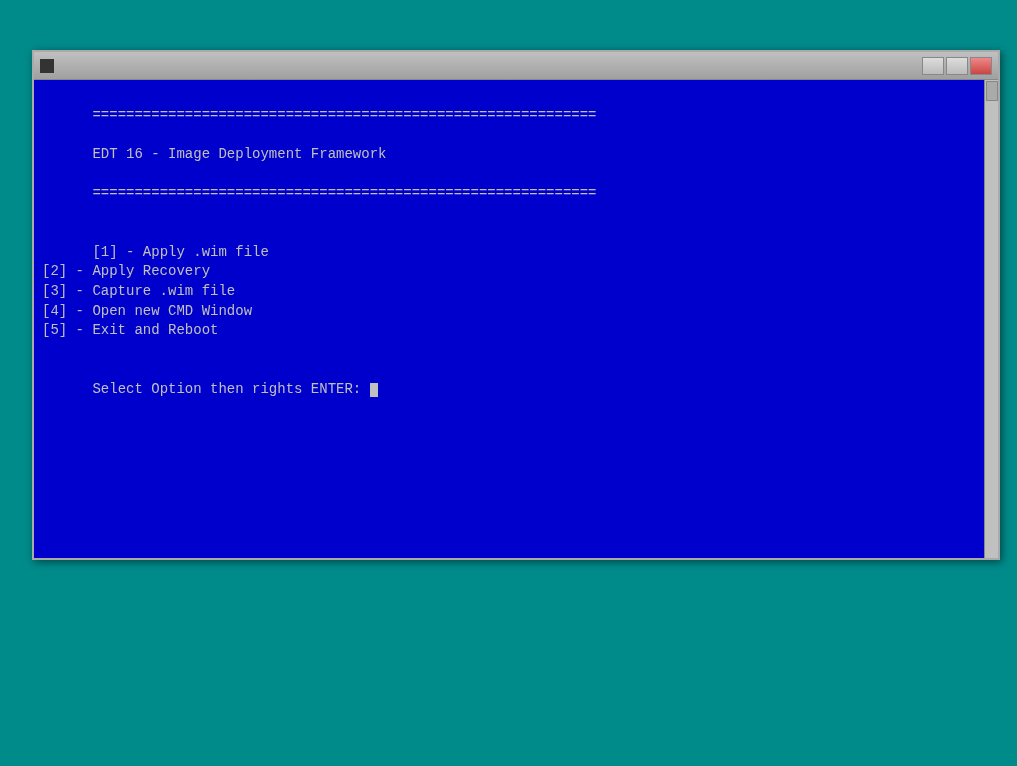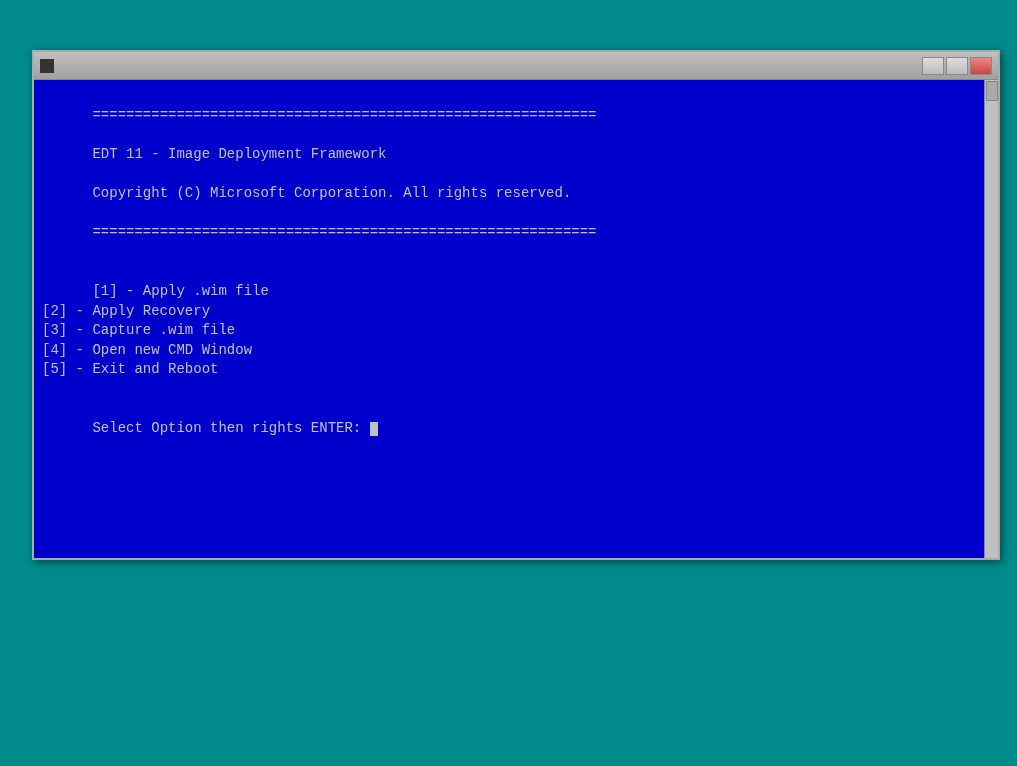--- a/index.html
+++ b/index.html
@@ -157,23 +157,21 @@
       <div class="title-btn close-btn">
         <span></span>
       </div>
     </div>
   </div>
 
   <div class="terminal-body">
     <div class="terminal-text">
       <span id="sep1">============================================================
 </span>
-      <span id="line1">EDT 11 - Image Deployment Framework
-</span>
-      <span id="line2">Copyright (C) Microsoft Corporation. All rights reserved.
+      <span id="line1">EDT 16 - Image Deployment Framework
 </span>
       <span id="sep2">============================================================
 
 </span>
       <span id="menu">[1] - Apply .wim file
 [2] - Apply Recovery
 [3] - Capture .wim file
 [4] - Open new CMD Window
 [5] - Exit and Reboot
 

